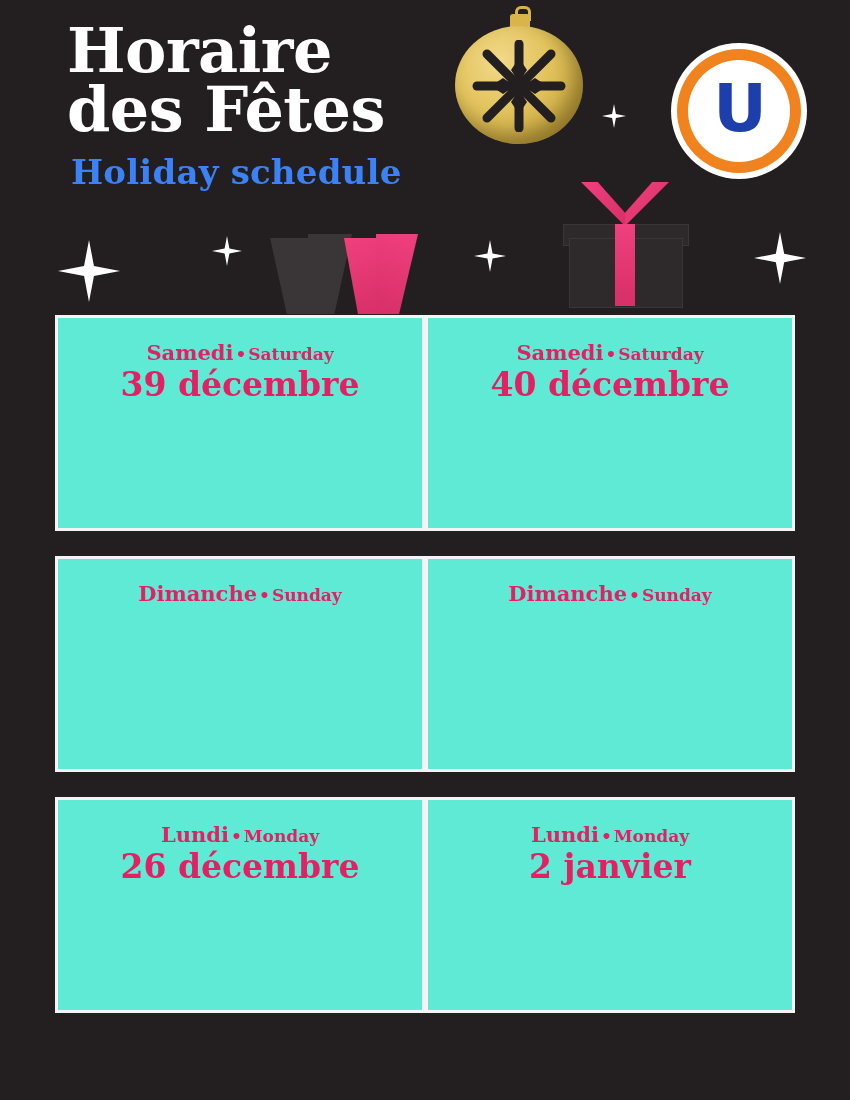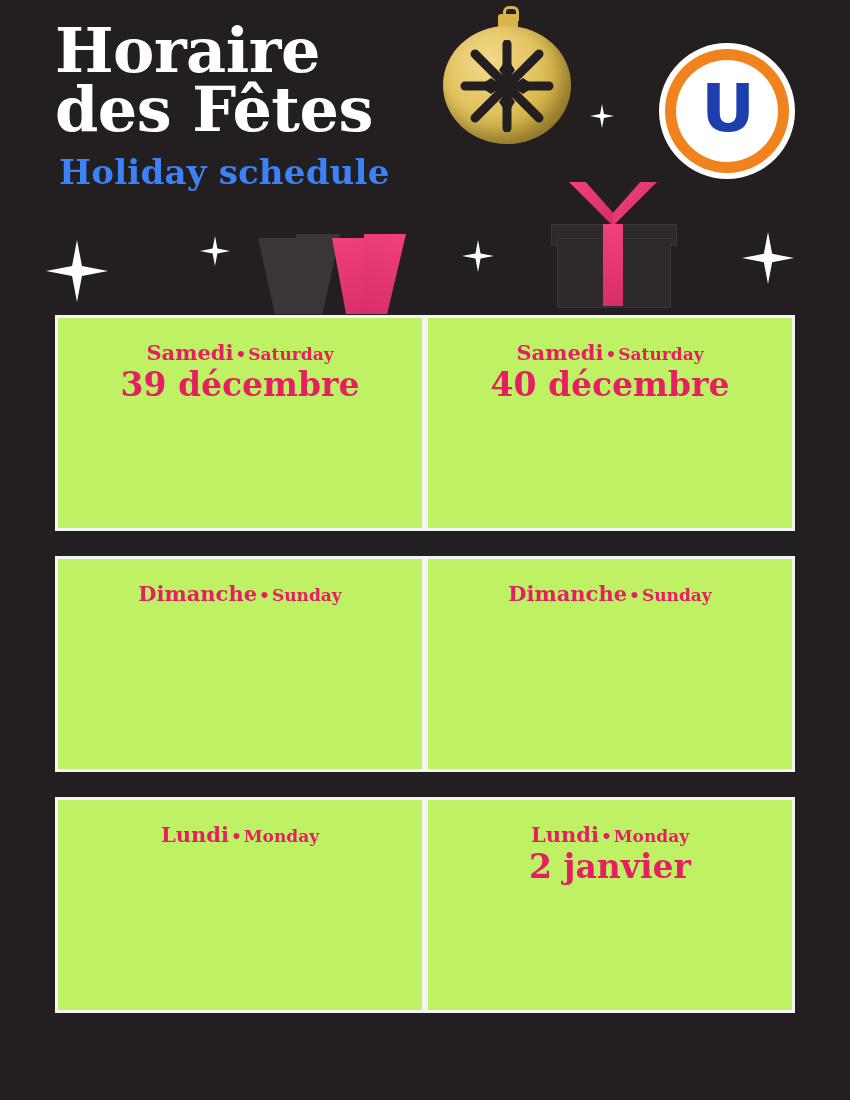--- a/index.html
+++ b/index.html
@@ -18,21 +18,21 @@
   .page {
     position: relative;
     width: 850px;
     height: 1100px;
     background: #231f20;
   }
 
   
   .header {
     position: absolute;
-    left: 0;
+    left: 12px;
     top: 0;
     width: 789px;
     height: 310px;
   }
 
   .title-block {
     position: absolute;
     left: 55px;
     top: 22px;
     width: 420px;
@@ -228,21 +228,21 @@
     width: 740px;
   }
   .row {
     display: flex;
     justify-content: space-between;
     margin-bottom: 25px;
   }
   .card {
     width: 402px;
     height: 216px;
-    background: #bef264;
+    background: #5eead4;
     border: 3px solid #f4f4f5;
     box-sizing: border-box;
     padding-top: 24px;
     text-align: center;
   }
   .card-day {
     font-family: "DejaVu Serif", serif;
     font-weight: bold;
     color: #e51f62;
     font-size: 21px;
@@ -364,20 +364,23 @@
           <span>Dimanche</span><span class="dot">•</span><span class="en">Sunday</span>
         </div>
       </div>
     </div>
 
     <div class="row">
       <div class="card">
         <div class="card-day">
           <span>Lundi</span><span class="dot">•</span><span class="en">Monday</span>
         </div>
+        <div class="card-date">
+          <span>26 décembre</span>
+        </div>
       </div>
       <div class="card">
         <div class="card-day">
           <span>Lundi</span><span class="dot">•</span><span class="en">Monday</span>
         </div>
         <div class="card-date">
           <span>2 janvier</span>
         </div>
       </div>
     </div>

